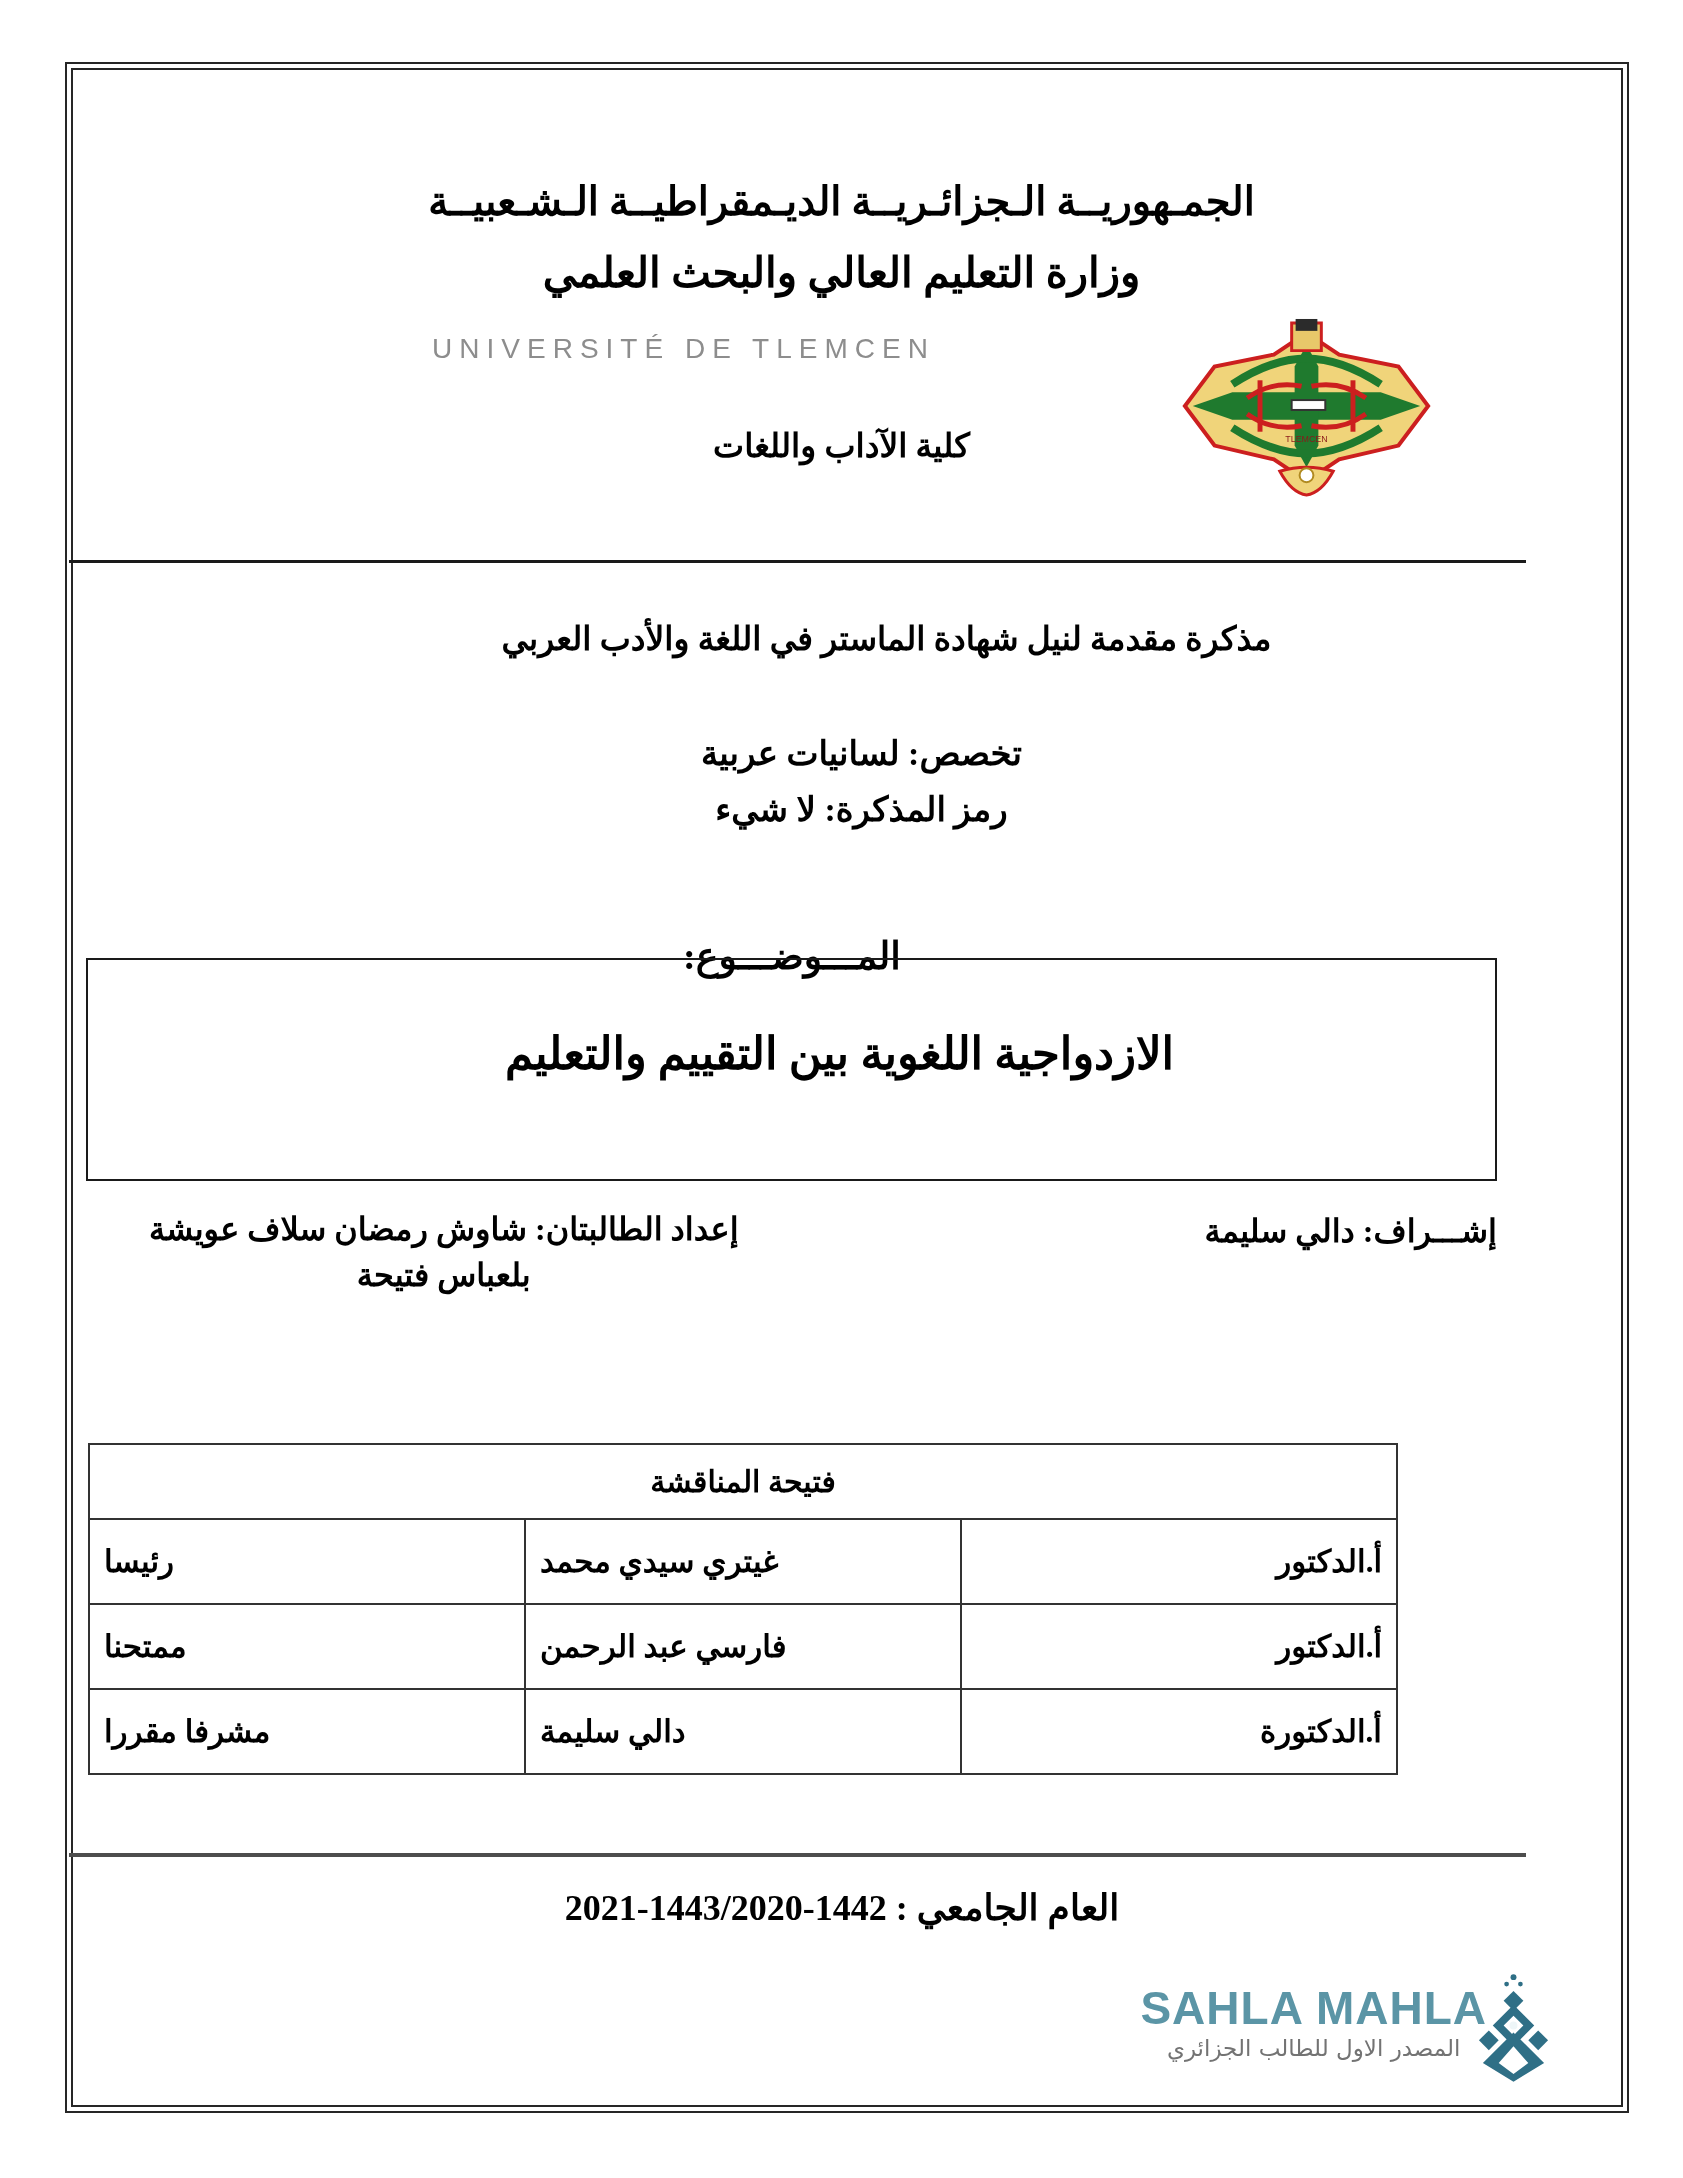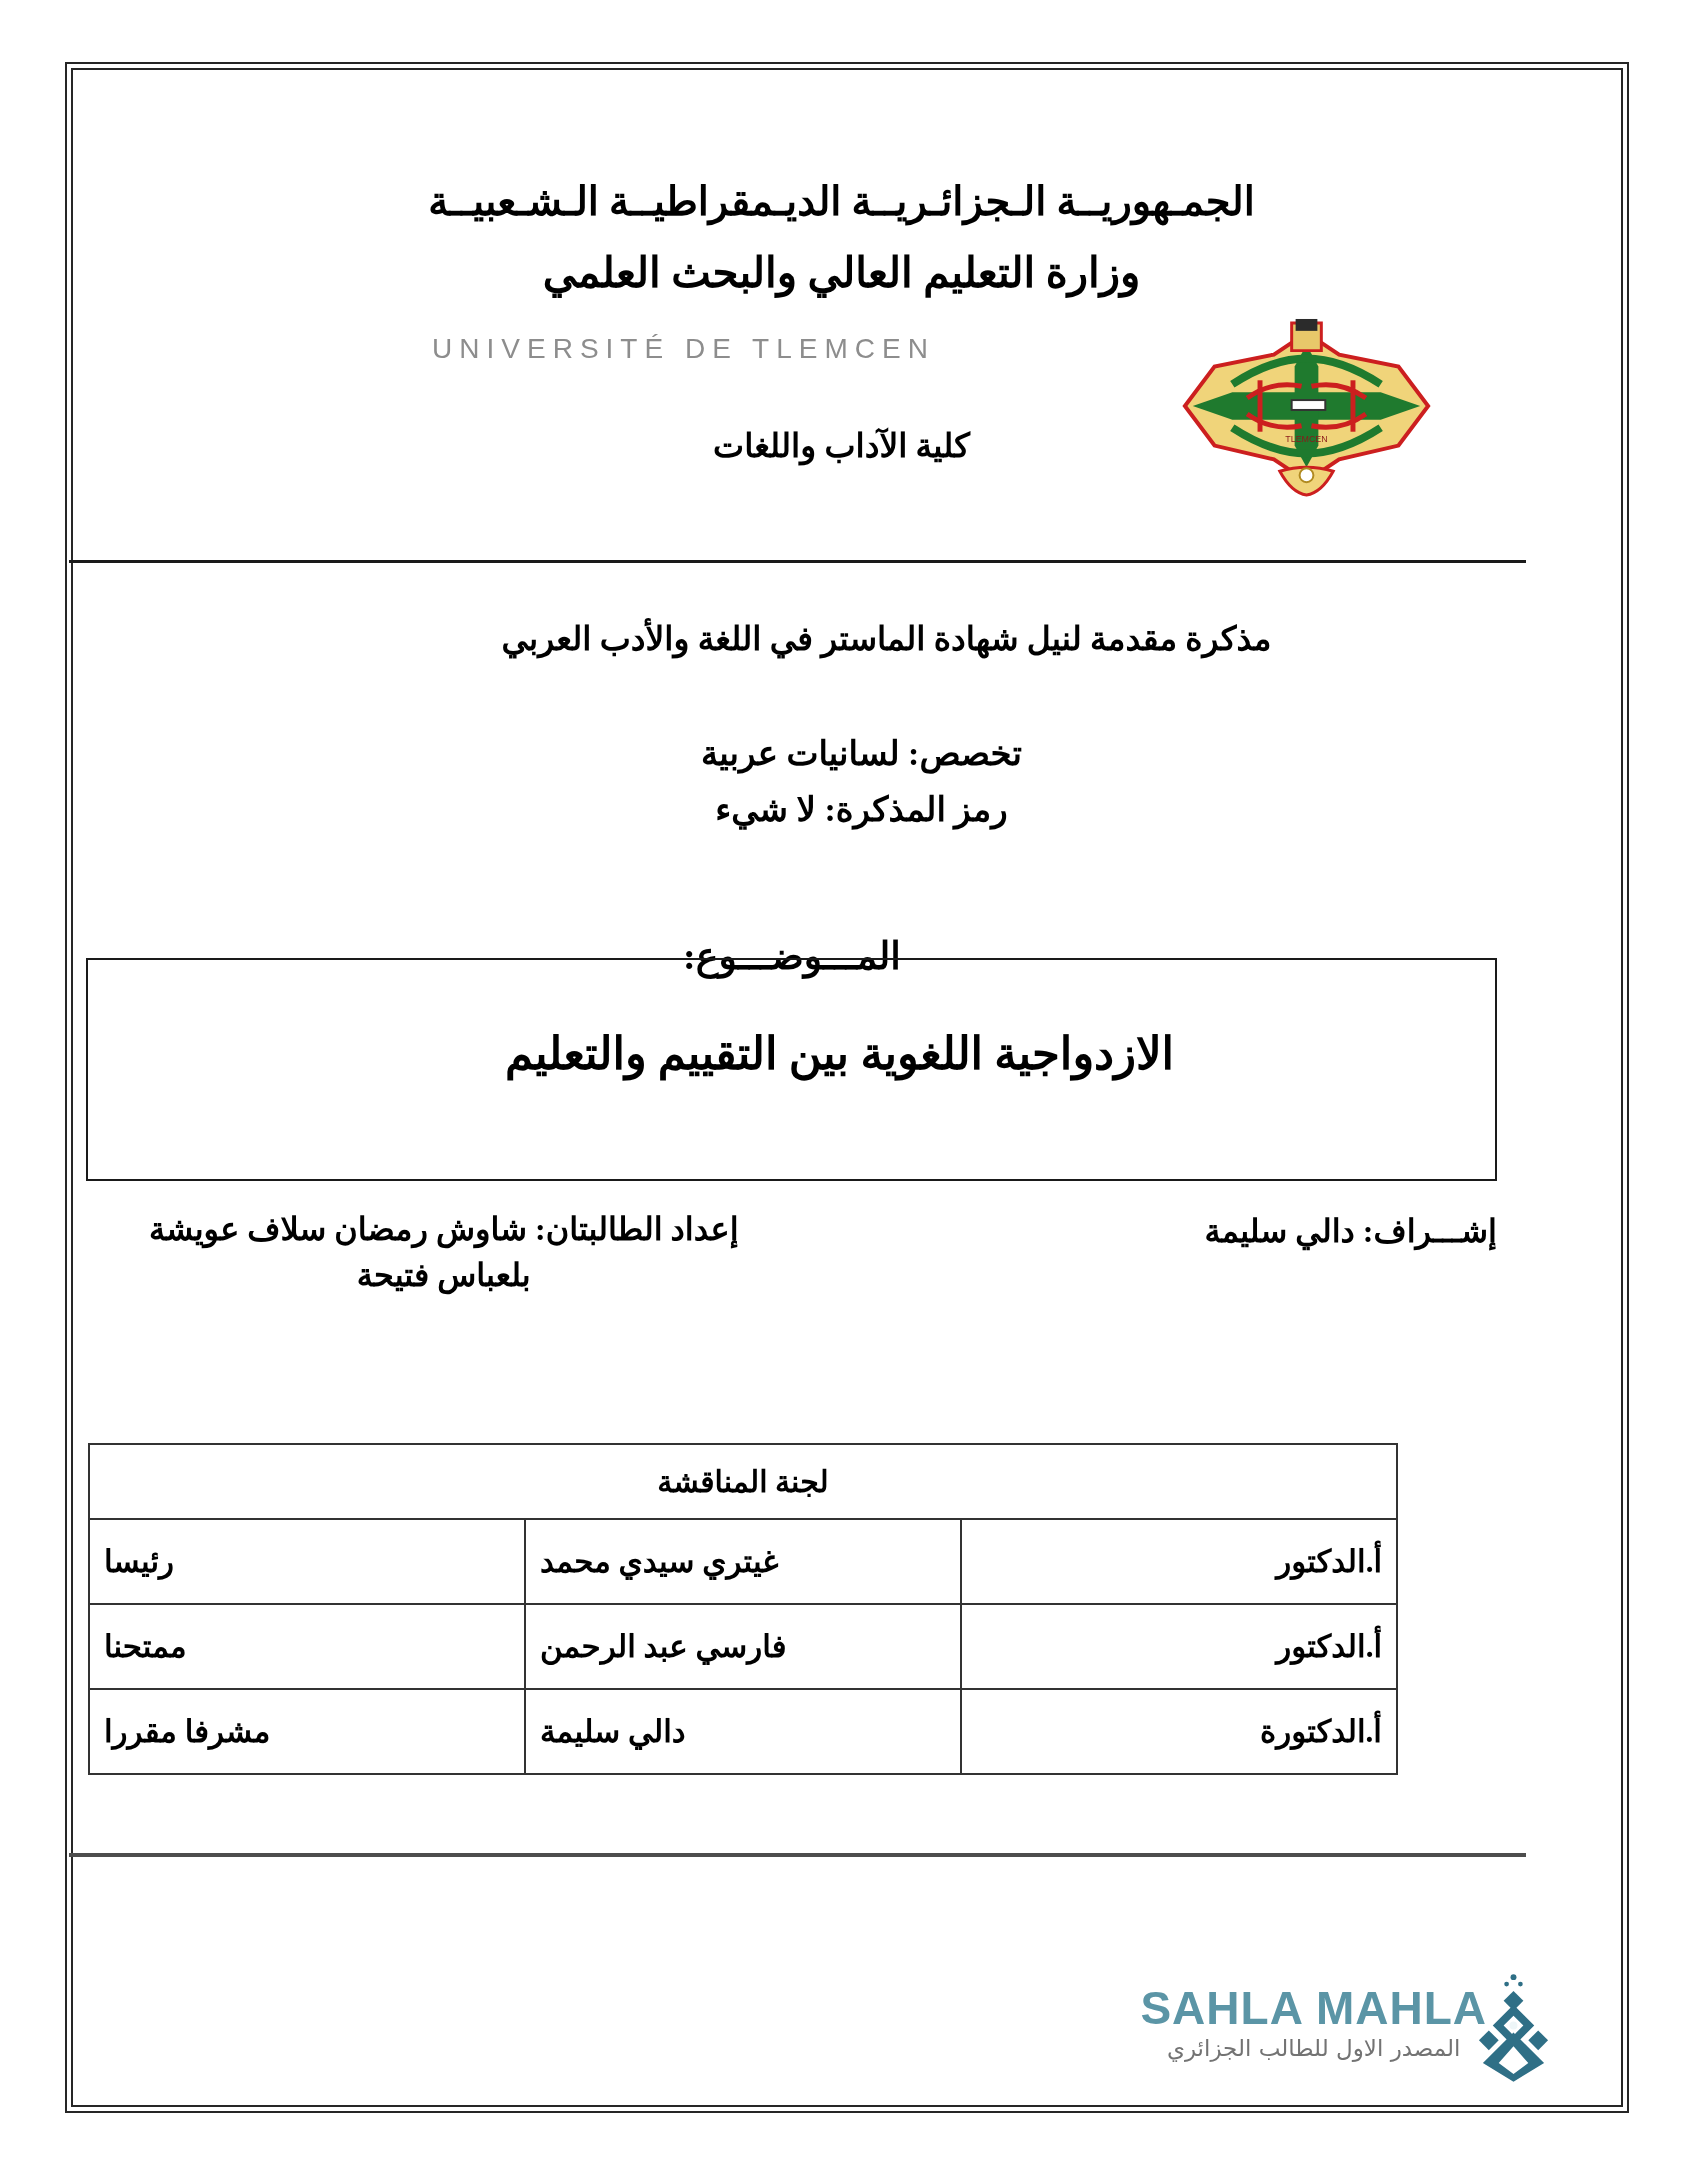--- a/index.html
+++ b/index.html
@@ -379,21 +379,21 @@
       <div id="students-block">
         <div id="student-1">إعداد الطالبتان: شاوش رمضان سلاف عويشة</div>
         <div id="student-2">بلعباس فتيحة</div>
       </div>
     </div>
   </div>
 
   <table id="committee-table">
     <tbody>
       <tr>
-        <td class="hdr-cell" colspan="3">لجنة المناقشة</td>
+        <td class="hdr-cell" colspan="3">فتيحة المناقشة</td>
       </tr>
       <tr>
         <td class="col-title">أ.الدكتور</td>
         <td class="col-name">غيتري سيدي محمد</td>
         <td class="col-role">رئيسا</td>
       </tr>
       <tr>
         <td class="col-title">أ.الدكتور</td>
         <td class="col-name">فارسي عبد الرحمن</td>
         <td class="col-role">ممتحنا</td>
@@ -401,20 +401,21 @@
       <tr>
         <td class="col-title">أ.الدكتورة</td>
         <td class="col-name">دالي سليمة</td>
         <td class="col-role">مشرفا مقررا</td>
       </tr>
     </tbody>
   </table>
 
   <div id="rule-footer" class="rule"></div>
 
+  <div id="academic-year">العام الجامعي : 1442-1443/2020-2021</div>
 
   <div id="watermark">
     <div id="wm-text-wrap">
       <div id="wm-name">SAHLA MAHLA</div>
       <div id="wm-tagline">المصدر الاول للطالب الجزائري</div>
     </div>
     <svg id="wm-mark" viewBox="0 0 78 112">
       <g fill="#2f6f86">
         <circle cx="39" cy="6" r="3"></circle>
         <circle cx="32" cy="13" r="2.4"></circle>

